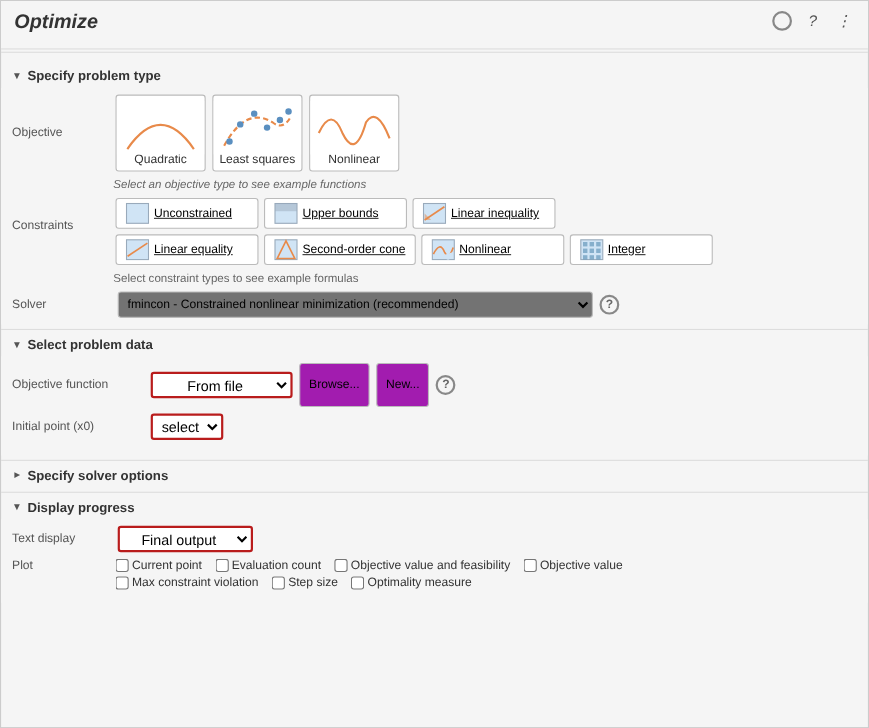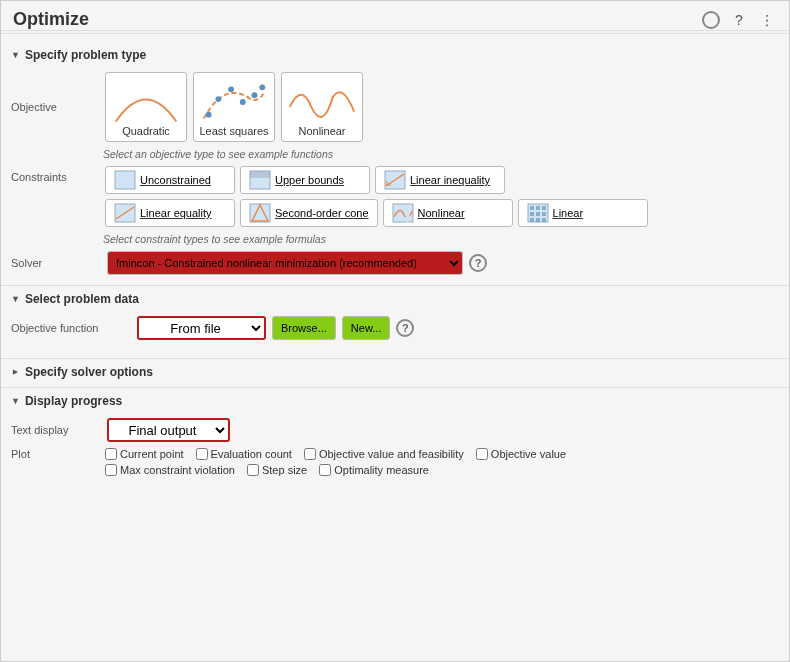--- a/index.html
+++ b/index.html
@@ -12,25 +12,26 @@
     .window {
       width: 790px;
       min-height: 662px;
       background: #f5f5f5;
       border: 1px solid #ccc;
       display: flex;
       flex-direction: column;
     }
     .title-bar {
       background: #f5f5f5;
-      padding: 8px 12px 0 12px;
-      display: flex;
-      align-items: flex-end;
+      padding: 8px 12px 14px 12px;
+      display: flex;
+      align-items: flex-start;
       justify-content: space-between;
       border-bottom: 1px solid #ddd;
+      font-style: italic;
     }
     .title-area h1 {
       font-size: 18px;
       font-weight: bold;
       color: #333;
     }
     .title-area .subtitle {
       font-size: 11px;
       color: #666;
     }
@@ -155,44 +156,43 @@
     .constraint-icon {
       width: 22px;
       height: 20px;
       display: inline-block;
       flex-shrink: 0;
     }
     .hint-text2 {
       font-size: 10.5px;
       color: #666;
       margin: 4px 0 6px 92px;
-      font-style: italic;
     }
     
     .solver-row {
       display: flex;
       align-items: center;
       gap: 6px;
       margin-top: 4px;
     }
     .solver-label {
       width: 90px;
       font-size: 11px;
       color: #555;
     }
     .solver-select-wrapper {
       position: relative;
       display: inline-block;
     }
     .solver-select-wrapper select {
-      width: 356px;
+      width: 432px;
       height: 24px;
       border: 1px solid #bbb;
       border-radius: 3px;
-      background: #b91c1c;
+      background: #737373;
       font-size: 11px;
       padding: 0 4px;
     }
     .help-icon {
       width: 18px;
       height: 18px;
       border: 2px solid #888;
       border-radius: 50%;
       display: inline-flex;
       align-items: center;
@@ -217,24 +217,24 @@
     .data-select {
       height: 24px;
       border: 2px solid #b91c1c;
       border-radius: 3px;
       background: #fff;
       font-size: 13px;
       padding: 0 4px;
       text-align: center;
     }
     .data-btn {
-      height: 24px;
+      height: 40px;
       border: 1px solid #bbb;
       border-radius: 3px;
-      background: #84cc16;
+      background: #a21caf;
       font-size: 11px;
       padding: 0 8px;
       cursor: pointer;
     }
     
     .progress-row {
       display: flex;
       align-items: center;
       gap: 6px;
       margin-bottom: 6px;
@@ -347,21 +347,21 @@
                 <path d="M8,30 Q20,5 30,30 Q42,55 52,20 Q62,5 74,35" fill="none" stroke="#e88a4a" stroke-width="2"></path>
               </svg>
               <span class="obj-card-label">Nonlinear</span>
             </div>
 
           </div>
         </div>
         <div class="hint-text">Select an objective type to see example functions</div>
 
         <div class="row-label" style="align-items:flex-start;">
-          <span class="row-label-text" style="padding-top:5px;">Constraints</span>
+          <span class="row-label-text" style="padding-top:5px;margin-top:14px;">Constraints</span>
           <div style="display:flex; flex-direction:column; gap:5px;">
             <div class="constraint-btns">
 
               <button class="constraint-btn">
                 <svg class="constraint-icon" viewBox="0 0 22 20">
                   <rect x="1" y="1" width="20" height="18" fill="#d0e4f5" stroke="#9ab" stroke-width="1"></rect>
                 </svg>
                 <span>Unconstrained</span>
               </button>
 
@@ -416,21 +416,21 @@
                   <rect x="3" y="3" width="4" height="4" fill="#6699bb" opacity="0.7"></rect>
                   <rect x="9" y="3" width="4" height="4" fill="#6699bb" opacity="0.7"></rect>
                   <rect x="15" y="3" width="4" height="4" fill="#6699bb" opacity="0.7"></rect>
                   <rect x="3" y="9" width="4" height="4" fill="#6699bb" opacity="0.7"></rect>
                   <rect x="9" y="9" width="4" height="4" fill="#6699bb" opacity="0.7"></rect>
                   <rect x="15" y="9" width="4" height="4" fill="#6699bb" opacity="0.7"></rect>
                   <rect x="3" y="15" width="4" height="4" fill="#6699bb" opacity="0.7"></rect>
                   <rect x="9" y="15" width="4" height="4" fill="#6699bb" opacity="0.7"></rect>
                   <rect x="15" y="15" width="4" height="4" fill="#6699bb" opacity="0.7"></rect>
                 </svg>
-                <span>Linear</span>
+                <span>Integer</span>
               </button>
             </div>
           </div>
         </div>
         <div class="hint-text2">Select constraint types to see example formulas</div>
 
         <div class="solver-row">
           <span class="solver-label">Solver</span>
           <div class="solver-select-wrapper">
             <select>
@@ -457,20 +457,26 @@
           <span class="data-label">Objective function</span>
           <select class="data-select">
             <option value="From file">From file</option>
             <option value="From workspace">From workspace</option>
             <option value="New function">New function</option>
           </select>
           <button class="data-btn">Browse...</button>
           <button class="data-btn">New...</button>
           <div class="help-icon">?</div>
         </div>
+        <div class="data-row">
+          <span class="data-label">Initial point (x0)</span>
+          <select class="data-select">
+            <option value="select">select</option>
+          </select>
+        </div>
       </div>
     </div>
 
     <div class="divider"></div>
 
     <div class="section collapsed-section">
       <div class="section-header">
         <span class="arrow" style="transform:rotate(-90deg); display:inline-block;">▼</span>
         <span>Specify solver options</span>
       </div>

